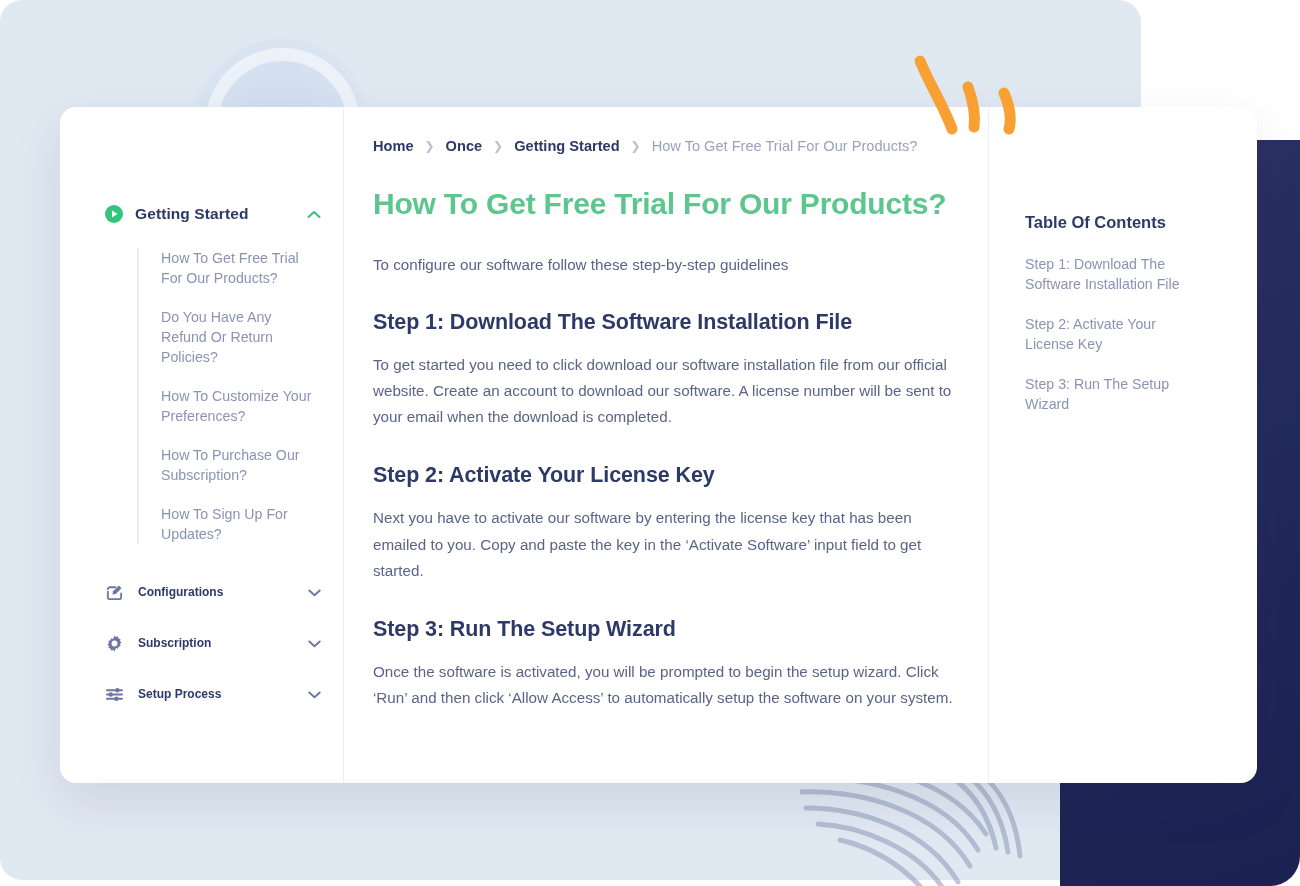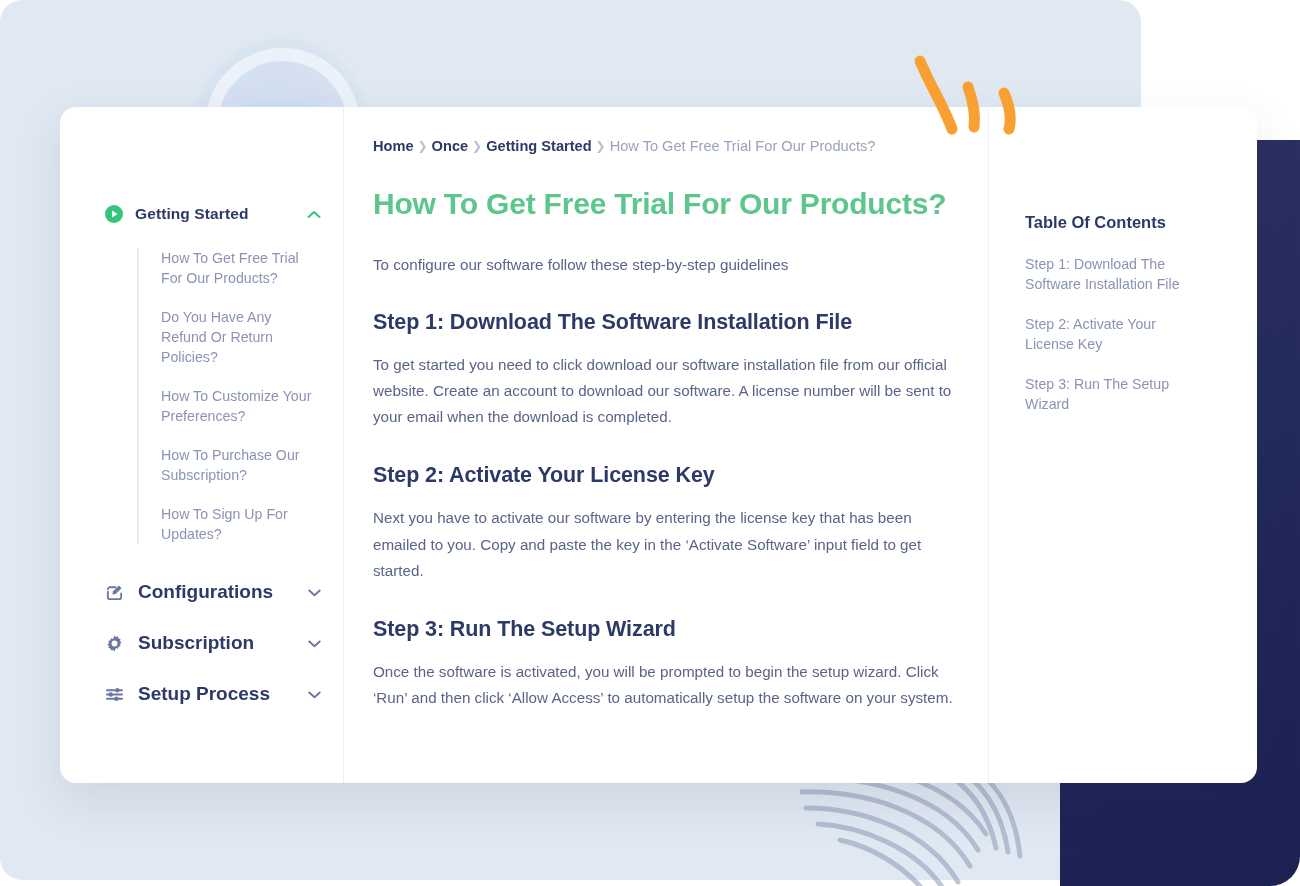--- a/index.html
+++ b/index.html
@@ -83,30 +83,30 @@
   }
   .sub-item:last-child{ margin-bottom:0; }
 
   .menu{ margin-top:34px; }
   .menu-item{
     display:flex; align-items:center; gap:14px;
     padding:0 22px 0 45px; height:28px; margin-bottom:23px; cursor:pointer;
   }
   .menu-item .mi-icon{ width:19px; height:19px; flex:0 0 19px; color:#6e77a0; }
   .menu-item .mi-label{
-    font-size:19px; font-weight:700; color:#2d3a67; white-space:nowrap;
+    font-size:12px; font-weight:700; color:#2d3a67; white-space:nowrap;
   }
   .menu-item .mi-chev{ margin-left:auto; }
 
   
   .content{
     flex:1 1 auto; padding:31px 30px 0 29px;
     border-right:1px solid #eceff6; min-width:0;
   }
-  .breadcrumb{ display:flex; align-items:center; gap:4px; flex-wrap:nowrap; }
+  .breadcrumb{ display:flex; align-items:center; gap:11px; flex-wrap:nowrap; }
   .crumb{
     font-size:14.6px; font-weight:700; color:#2d3a67; white-space:nowrap; cursor:pointer;
   }
   .crumb.current{ color:#9aa2bd; font-weight:400; cursor:default; }
   .crumb-sep{ color:#b9c0d4; font-size:12px; line-height:1; }
 
   .page-title{
     margin-top:32px; font-size:30px; line-height:1.18; font-weight:700;
     color:#5cc68c; letter-spacing:-.2px;
   }

